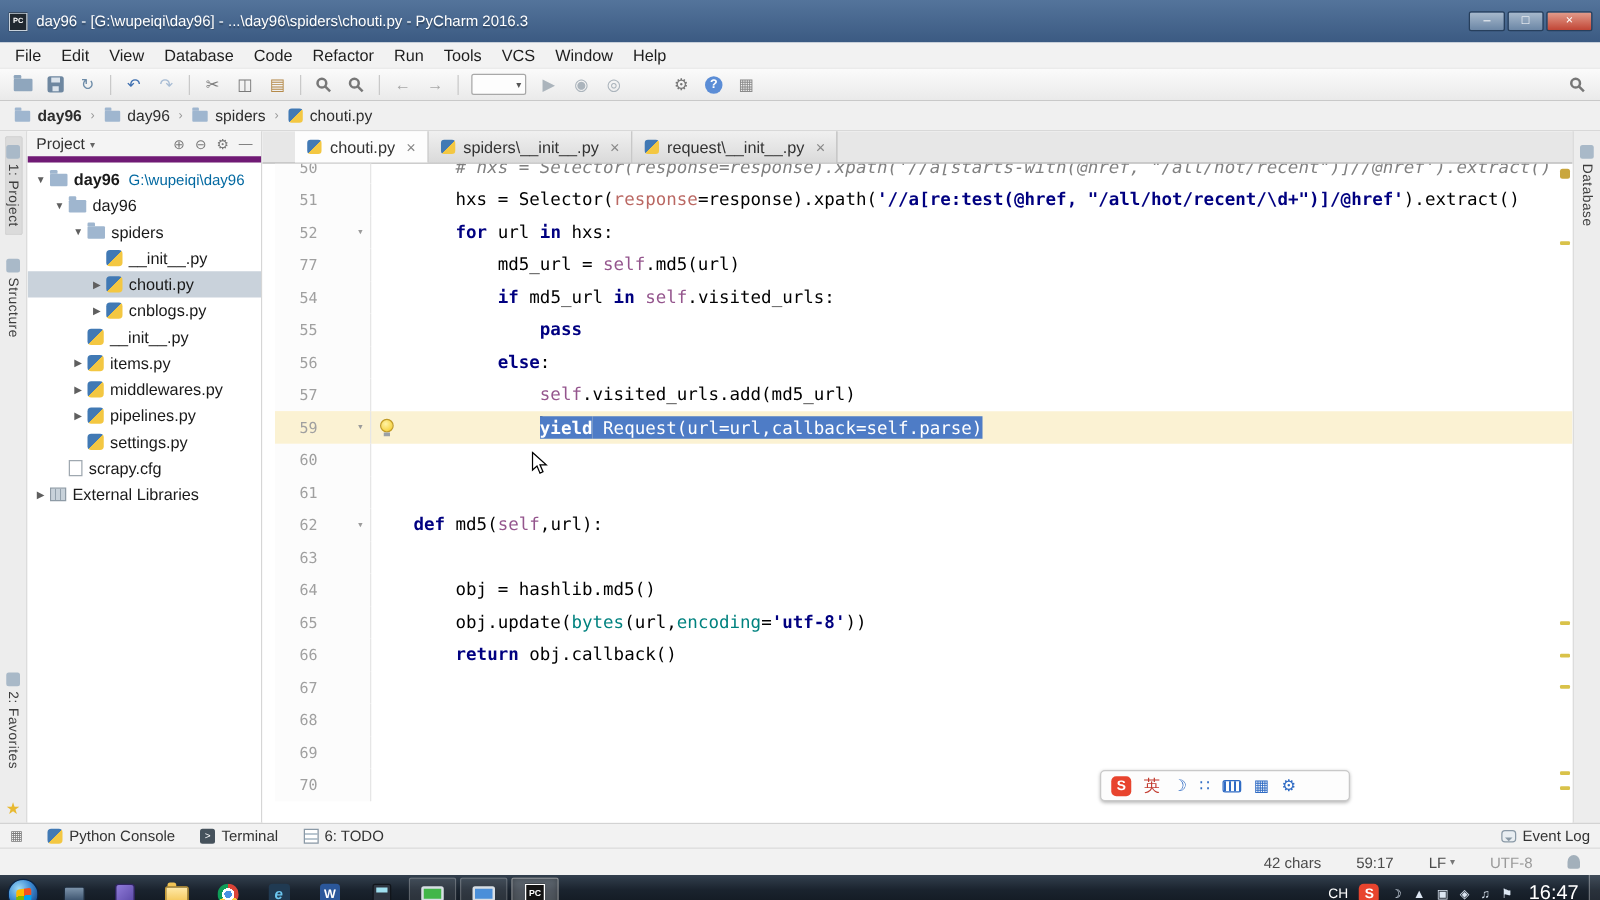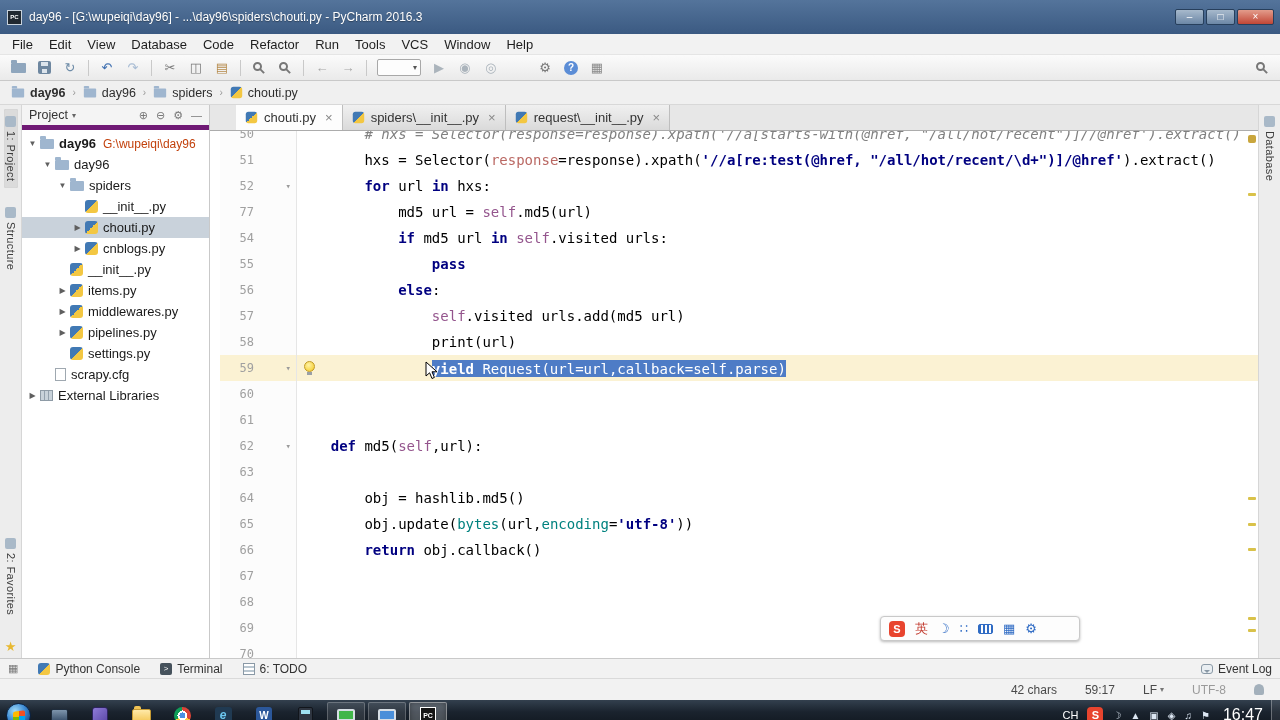--- a/index.html
+++ b/index.html
@@ -53,21 +53,21 @@
   
   .ppanel{width:188px;background:#FFFFFF;border-right:1px solid #C9C9C9;display:flex;flex-direction:column;overflow:hidden;flex:none;}
   .ppanel-header{height:25px;flex:none;display:flex;align-items:center;padding:0 7px;background:#F4F4F4;border-bottom:5px solid #701a75;font-size:12.5px;color:#333;gap:4px;}
   .ph-caret{font-size:8px;color:#666;}
   .ph-icons{margin-left:auto;display:flex;gap:8px;color:#787878;font-size:11px;}
   .tree{padding-top:3px;overflow:hidden;}
   .trow{height:21px;display:flex;align-items:center;font-size:13px;color:#1A1A1A;white-space:nowrap;}
   .trow.sel{background:#C9D2DB;}
   .tarrow{width:13px;font-size:8px;color:#5F5F5F;text-align:center;margin-right:1px;flex:none;}
   .tlabel.bold{font-weight:bold;}
-  .tsuffix{color:#c2410c;margin-left:7px;font-size:12px;}
+  .tsuffix{color:#0369a1;margin-left:7px;font-size:12px;}
   .ic-folder{display:inline-block;width:14px;height:10px;background:#9FB6CF;border-radius:1px;position:relative;flex:none;}
   .ic-folder::before{content:"";position:absolute;top:-3px;left:0;width:6px;height:3px;background:#9FB6CF;border-radius:1px 1px 0 0;}
   .ic-py{display:inline-block;width:13px;height:13px;border-radius:3px;background:linear-gradient(135deg,#4179B4 50%,#F3C742 50%);flex:none;}
   .ic-file{display:inline-block;width:11px;height:13px;background:#fff;border:1px solid #9FA8B0;flex:none;}
   .ic-lib{display:inline-block;width:13px;height:11px;border:1px solid #8E9BA6;background:repeating-linear-gradient(90deg,#C8D2DA 0 3px,#93A1AD 3px 4px);flex:none;}
   .trow .ic-folder,.trow .ic-py,.trow .ic-file,.trow .ic-lib{margin-right:5px;}
   .sm{transform:scale(.88);}
 
   
   .editor{flex:1;display:flex;flex-direction:column;min-width:0;background:#fff;}
@@ -364,21 +364,20 @@
       <div class="codearea">
         <div class="lines" id="lines">
             <div class="cl"><div class="gut"><span class="num">50</span><span class="fold"></span></div><span class="code"><span class="t-cmt">        # hxs = Selector(response=response).xpath('//a[starts-with(@href, "/all/hot/recent")]//@href').extract()</span></span></div>
             <div class="cl"><div class="gut"><span class="num">51</span><span class="fold"></span></div><span class="code"><span class="t-p">        hxs = Selector(</span><span class="t-pink">response</span><span class="t-p">=response).xpath(</span><span class="t-str">'//a[re:test(@href, "/all/hot/recent/\d+")]/@href'</span><span class="t-p">).extract()</span></span></div>
             <div class="cl"><div class="gut"><span class="num">52</span><span class="fold"><span class="fm">▾</span></span></div><span class="code"><span class="t-p">        </span><span class="t-kw">for</span><span class="t-p"> url </span><span class="t-kw">in</span><span class="t-p"> hxs:</span></span></div>
             <div class="cl"><div class="gut"><span class="num">77</span><span class="fold"></span></div><span class="code"><span class="t-p">            md5_url = </span><span class="t-self">self</span><span class="t-p">.md5(url)</span></span></div>
             <div class="cl"><div class="gut"><span class="num">54</span><span class="fold"></span></div><span class="code"><span class="t-p">            </span><span class="t-kw">if</span><span class="t-p"> md5_url </span><span class="t-kw">in</span><span class="t-p"> </span><span class="t-self">self</span><span class="t-p">.visited_urls:</span></span></div>
             <div class="cl"><div class="gut"><span class="num">55</span><span class="fold"></span></div><span class="code"><span class="t-p">                </span><span class="t-kw">pass</span></span></div>
             <div class="cl"><div class="gut"><span class="num">56</span><span class="fold"></span></div><span class="code"><span class="t-p">            </span><span class="t-kw">else</span><span class="t-p">:</span></span></div>
             <div class="cl"><div class="gut"><span class="num">57</span><span class="fold"></span></div><span class="code"><span class="t-p">                </span><span class="t-self">self</span><span class="t-p">.visited_urls.add(md5_url)</span></span></div>
-            <div class="cl"><div class="gut"><span class="num">58</span><span class="fold"></span></div><span class="code"><span class="t-p">                print(url)</span></span></div>
             <div class="cl cur"><div class="gut"><span class="num">59</span><span class="fold"><span class="fm">▾</span></span></div><span class="code"><span class="t-p">                </span><span class="caret"></span><span class="t-selkw">yield</span><span class="t-sel"> Request(url=url,callback=self.parse)</span></span><span class="bulb"></span></div>
             <div class="cl"><div class="gut"><span class="num">60</span><span class="fold"></span></div><span class="code"></span></div>
             <div class="cl"><div class="gut"><span class="num">61</span><span class="fold"></span></div><span class="code"></span></div>
             <div class="cl"><div class="gut"><span class="num">62</span><span class="fold"><span class="fm">▾</span></span></div><span class="code"><span class="t-p">    </span><span class="t-kw">def </span><span class="t-p">md5(</span><span class="t-self">self</span><span class="t-p">,url):</span></span></div>
             <div class="cl"><div class="gut"><span class="num">63</span><span class="fold"></span></div></div>
             <div class="cl"><div class="gut"><span class="num">64</span><span class="fold"></span></div><span class="code"><span class="t-p">        obj = hashlib.md5()</span></span></div>
             <div class="cl"><div class="gut"><span class="num">65</span><span class="fold"></span></div><span class="code"><span class="t-p">        obj.update(</span><span class="t-teal">bytes</span><span class="t-p">(url,</span><span class="t-teal">encoding</span><span class="t-p">=</span><span class="t-str">'utf-8'</span><span class="t-p">))</span></span></div>
             <div class="cl"><div class="gut"><span class="num">66</span><span class="fold"></span></div><span class="code"><span class="t-p">        </span><span class="t-kw">return</span><span class="t-p"> obj.callback()</span></span></div>
             <div class="cl"><div class="gut"><span class="num">67</span><span class="fold"></span></div><span class="code"></span></div>
             <div class="cl"><div class="gut"><span class="num">68</span><span class="fold"></span></div><span class="code"></span></div>

